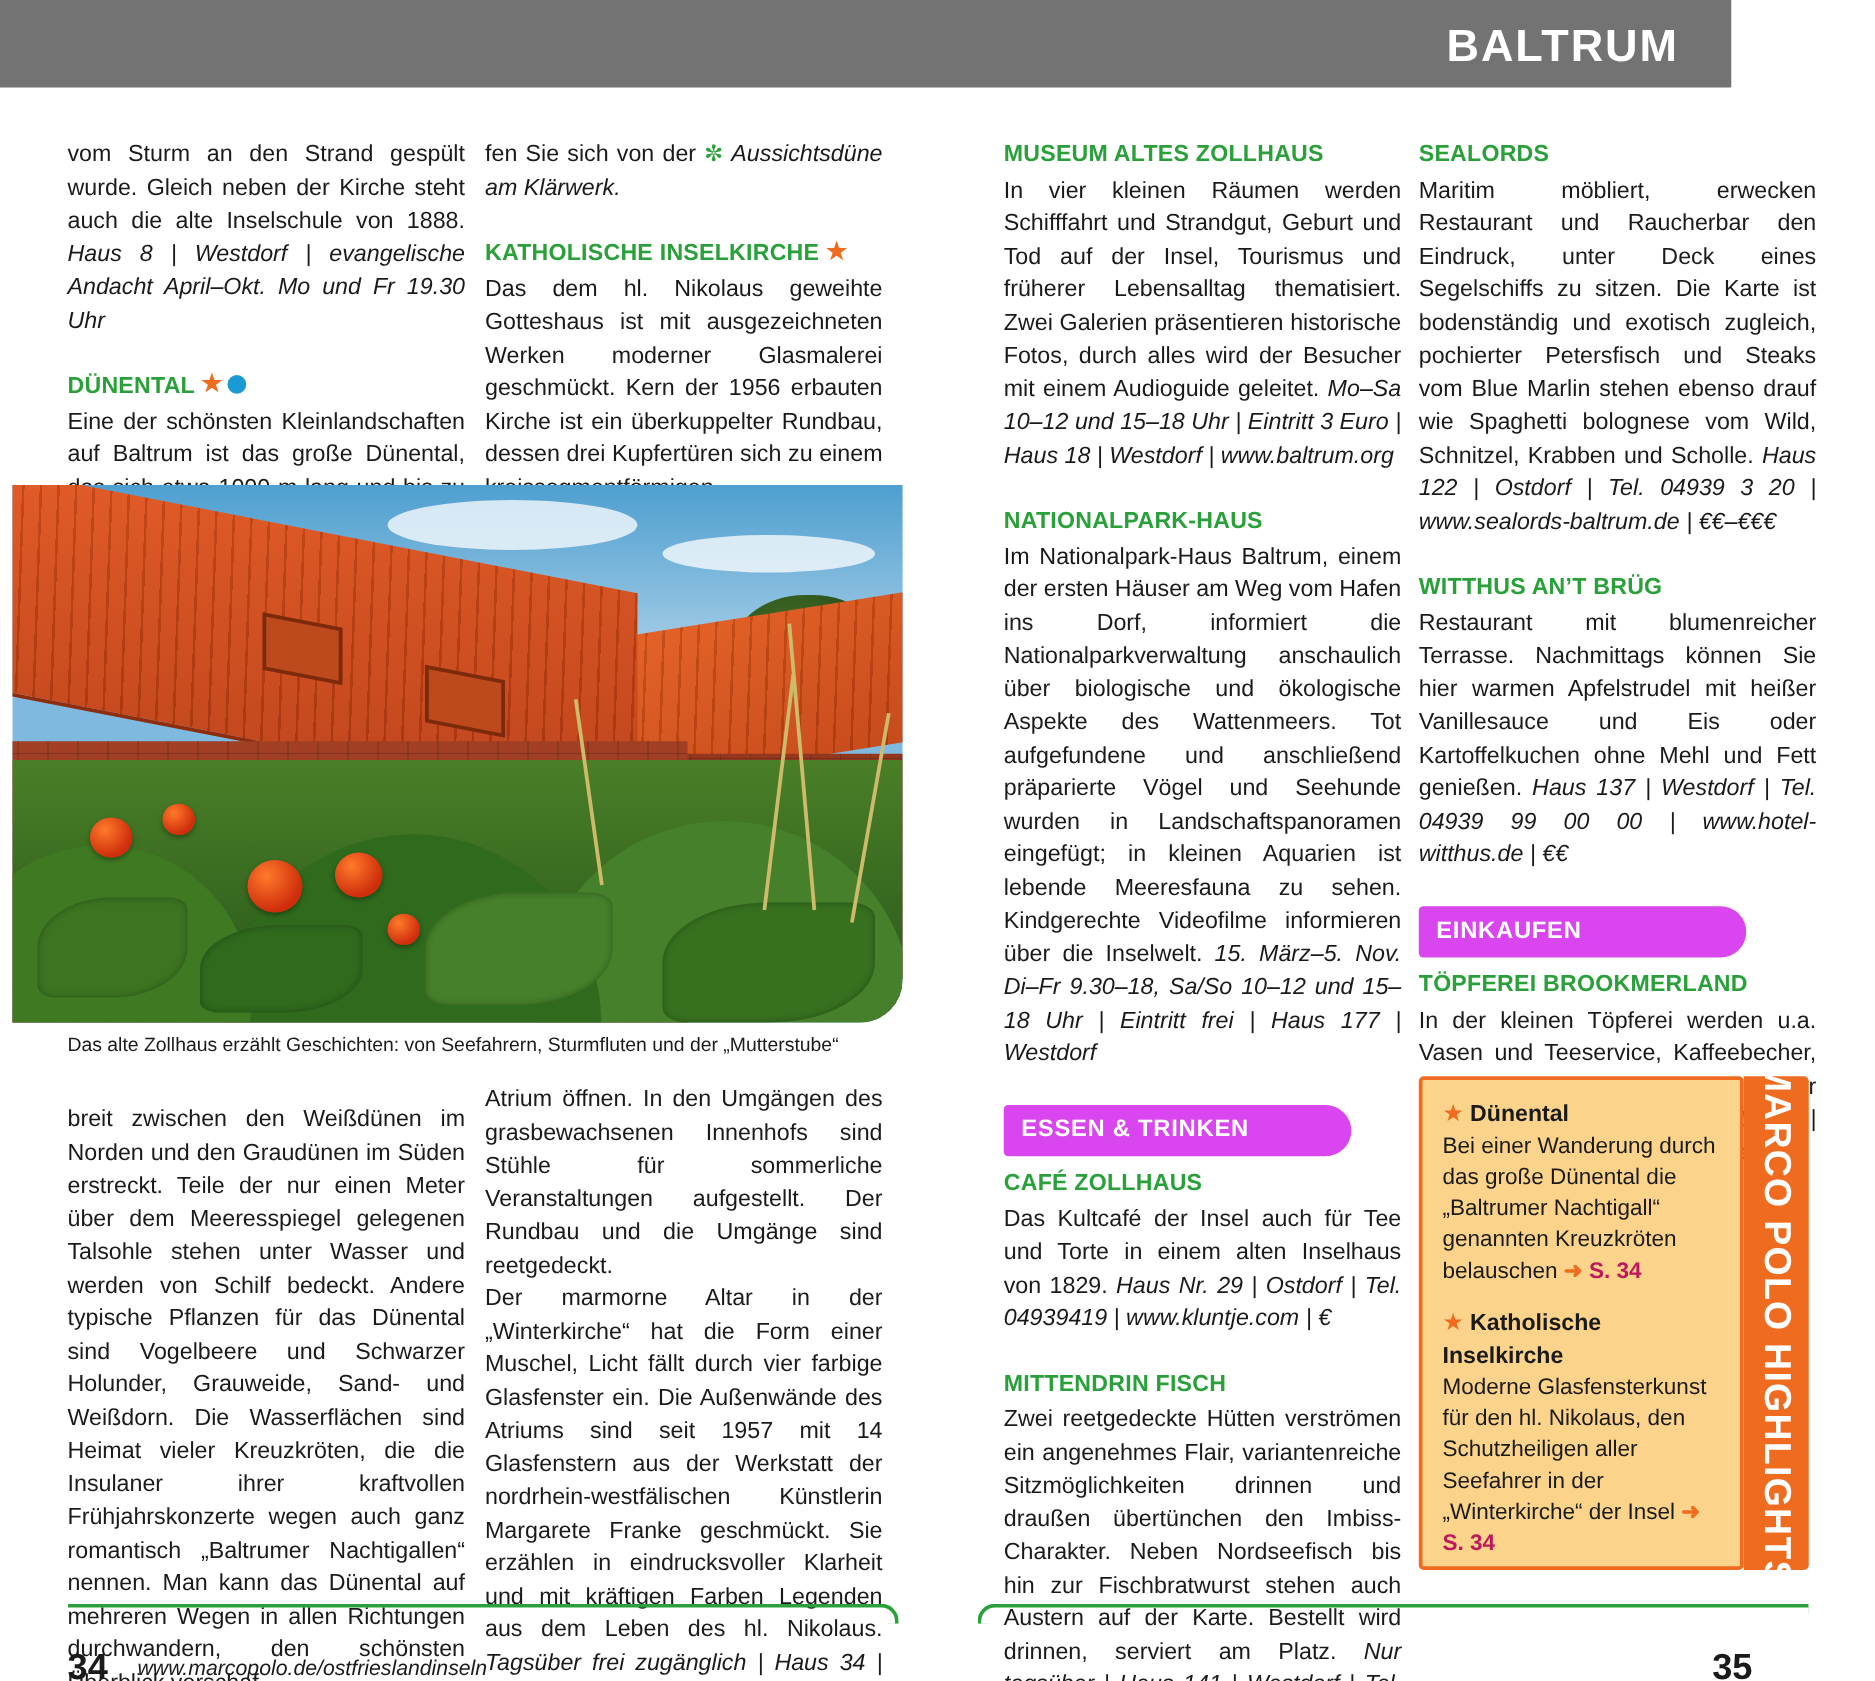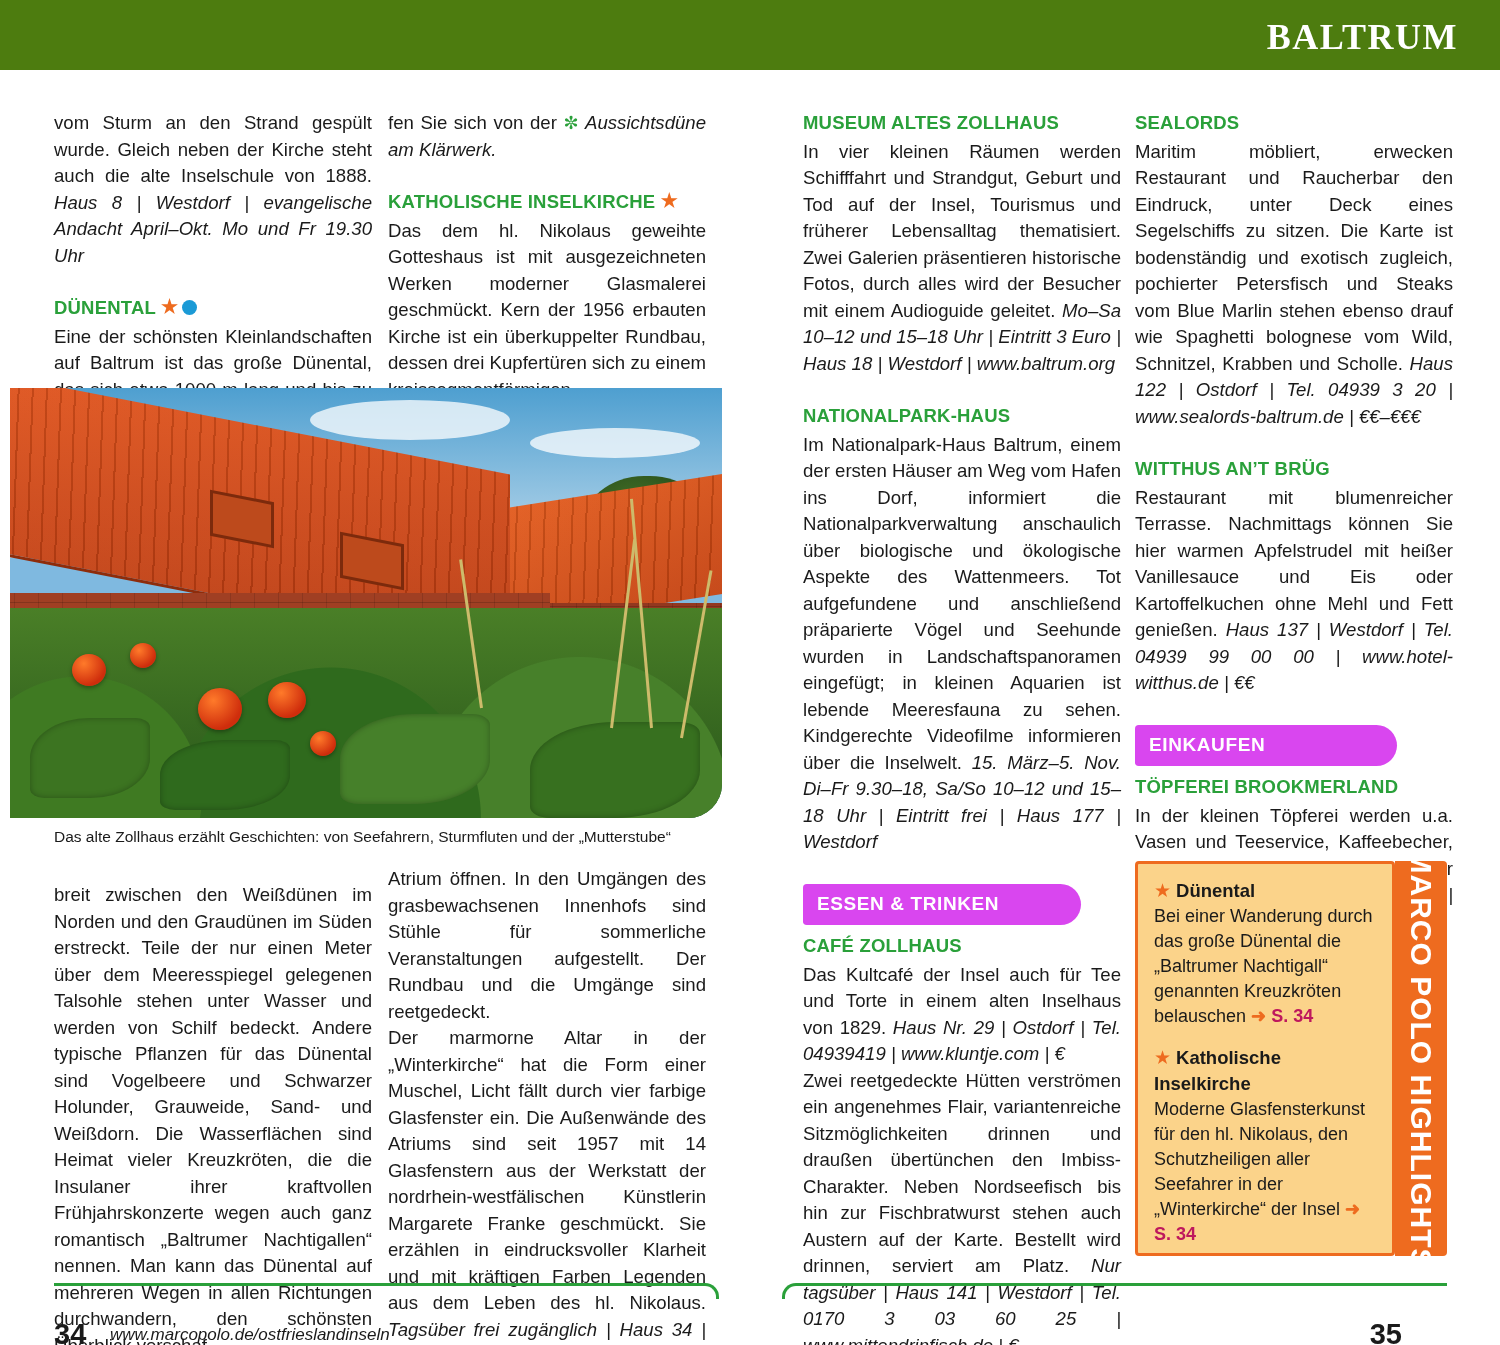--- a/index.html
+++ b/index.html
@@ -6,23 +6,22 @@
   html, body { margin: 0; padding: 0; }
   body {
     width: 1500px; height: 1345px;
     background: #ffffff;
     font-family: "Liberation Sans", sans-serif;
     position: relative;
     overflow: hidden;
   }
   
   .topbar {
-    position: absolute; top: 0; left: 0; width: 1500px; height: 70px;
-    background: #4d7c0f;
-    font-family: Liberation Serif, serif;
+    position: absolute; top: 0; left: 0; width: 1385px; height: 70px;
+    background: #737373;
   }
   .topbar-title {
     position: absolute; right: 42px; top: 16px;
     color: #ffffff; font-size: 36px; font-weight: bold;
     letter-spacing: 1.5px;
   }
   
   .page {
     position: absolute; top: 76px; left: 0; width: 1456px; height: 1275px;
   }
@@ -332,20 +331,21 @@
     <p><span>In vier kleinen Räumen werden Schifffahrt und Strandgut, Geburt und Tod auf der Insel, Tourismus und früherer Lebensalltag thematisiert. Zwei Galerien präsentieren historische Fotos, durch alles wird der Besucher mit einem Audioguide geleitet. </span><span class="it">Mo–Sa 10–12 und 15–18 Uhr | Eintritt 3 Euro | Haus 18 | Westdorf | www.baltrum.org</span></p>
 
     <h3 class="head">NATIONALPARK-HAUS</h3>
     <p><span>Im Nationalpark-Haus Baltrum, einem der ersten Häuser am Weg vom Hafen ins Dorf, informiert die Nationalparkverwaltung anschaulich über biologische und ökologische Aspekte des Wattenmeers. Tot aufgefundene und anschließend präparierte Vögel und Seehunde wurden in Landschaftspanoramen eingefügt; in kleinen Aquarien ist lebende Meeresfauna zu sehen. Kindgerechte Videofilme informieren über die Inselwelt. </span><span class="it">15. März–5. Nov. Di–Fr 9.30–18, Sa/So 10–12 und 15–18 Uhr | Eintritt frei | Haus 177 | Westdorf</span></p>
 
     <div class="banner">ESSEN &amp; TRINKEN</div>
 
     <h3 class="head first" style="margin-top:0;">CAFÉ ZOLLHAUS</h3>
     <p><span>Das Kultcafé der Insel auch für Tee und Torte in einem alten Inselhaus von 1829. </span><span class="it">Haus Nr. 29 | Ostdorf | Tel. 04939419 | www.kluntje.com | €</span></p>
 
+    <h3 class="head">MITTENDRIN FISCH</h3>
     <p><span>Zwei reetgedeckte Hütten verströmen ein angenehmes Flair, variantenreiche Sitzmöglichkeiten drinnen und draußen übertünchen den Imbiss-Charakter. Neben Nordseefisch bis hin zur Fischbratwurst stehen auch Austern auf der Karte. Bestellt wird drinnen, serviert am Platz. </span><span class="it">Nur tagsüber | Haus 141 | Westdorf | Tel. 0170 3 03 60 25 | www.mittendrinfisch.de | €</span></p>
   </div>
 
   <div class="col c4">
     <h3 class="head first">SEALORDS</h3>
     <p><span>Maritim möbliert, erwecken Restaurant und Raucherbar den Eindruck, unter Deck eines Segelschiffs zu sitzen. Die Karte ist bodenständig und exotisch zugleich, pochierter Petersfisch und Steaks vom Blue Marlin stehen ebenso drauf wie Spaghetti bolognese vom Wild, Schnitzel, Krabben und Scholle. </span><span class="it">Haus 122 | Ostdorf | Tel. 04939 3 20 | www.sealords-baltrum.de | €€–€€€</span></p>
 
     <h3 class="head">WITTHUS AN’T BRÜG</h3>
     <p><span>Restaurant mit blumenreicher Terrasse. Nachmittags können Sie hier warmen Apfelstrudel mit heißer Vanillesauce und Eis oder Kartoffelkuchen ohne Mehl und Fett genießen. </span><span class="it">Haus 137 | Westdorf | Tel. 04939 99 00 00 | www.hotel-witthus.de | €€</span></p>
 

